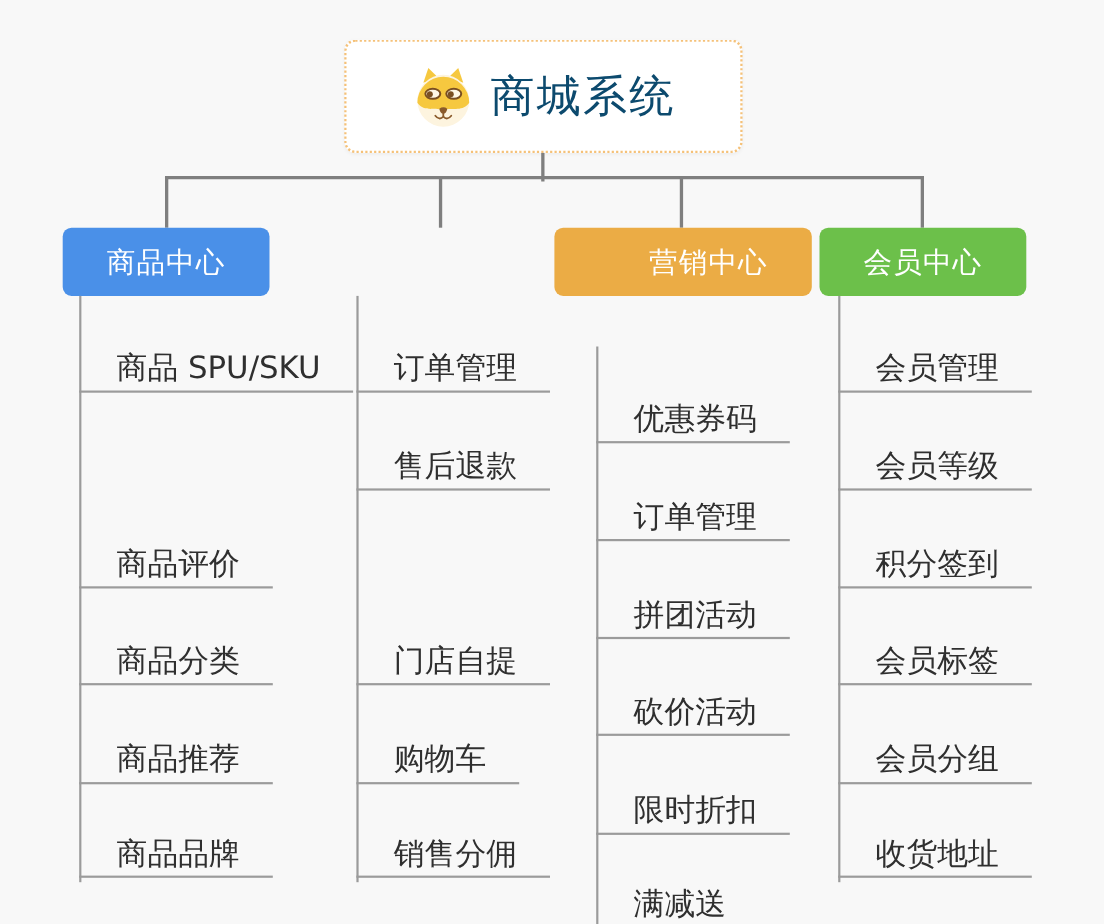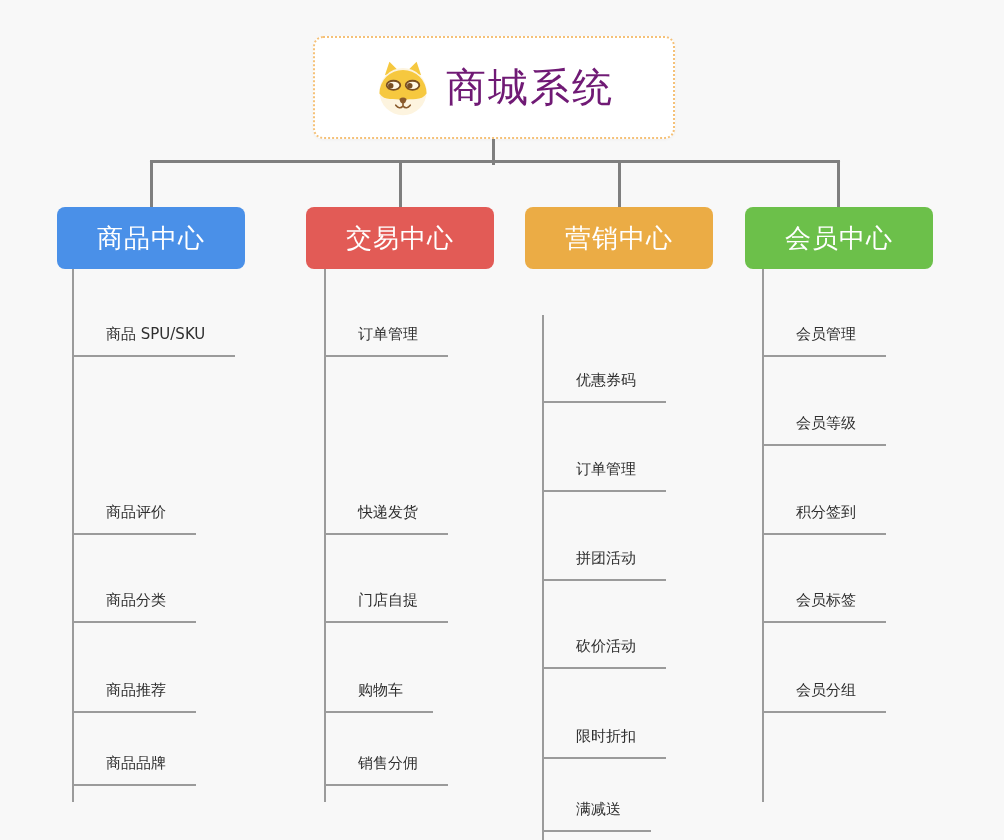--- a/index.html
+++ b/index.html
@@ -11,62 +11,62 @@
   }
   .canvas{position:absolute;inset:0;}
 
   
   .root-node{
     position:absolute;left:313px;top:36px;width:362px;height:103px;
     background:#FFFFFF;border:2px dotted #F5C178;border-radius:10px;
     box-sizing:border-box;display:flex;align-items:center;justify-content:center;gap:14px;
     box-shadow:0 1px 3px rgba(0,0,0,0.04);
   }
-  .root-title{font-size:40px;color:#701a75;letter-spacing:2px;font-weight:500;}
+  .root-title{font-size:40px;color:#0c4a6e;letter-spacing:2px;font-weight:500;}
   .dog{width:58px;height:58px;display:block;}
 
   
   .conn{position:absolute;background:#7F7F7F;}
   .conn.stub {left:492px;top:139px;width:3px;height:26px;}
   .conn.bus  {left:150px;top:160px;width:690px;height:3px;border-radius:2px;}
   .conn.drop {top:160px;width:3px;height:47px;}
   .conn.drop-0{left:150px;}
   .conn.drop-1{left:399px;}
   .conn.drop-2{left:618px;}
   .conn.drop-3{left:837px;}
 
   
   .branch-node{
     position:absolute;top:207px;width:188px;height:62px;border-radius:8px;
     display:flex;align-items:center;justify-content:center;
     color:#FFFFFF;font-size:26px;letter-spacing:1px;
   }
   .branch-node.b0{left:57px;}
   .branch-node.b1{left:306px;}
-  .branch-node.b2{left:525px;}
+  .branch-node.b2{left:504px;padding-left:46px;}
   .branch-node.b3{left:745px;}
 
   
   .col{position:absolute;top:269px;width:250px;height:535px;}
   .col.c0{left:72px;}
   .col.c1{left:324px;}
   .col.c2{left:542px;margin-top:46px;}
   .col.c3{left:762px;}
   .vline{position:absolute;left:0;top:0;width:2px;height:533px;background:#9B9B9B;}
   .leaf{
     position:absolute;left:0;white-space:nowrap;
-    font-size:15px;line-height:29px;color:#2F2F2F;
+    font-size:28px;line-height:29px;color:#2F2F2F;
     padding:0 30px 6px 34px;border-bottom:2px solid #9B9B9B;
   }
   .leaf.r0{top:51px;}
   .leaf.r1{top:140px;}
   .leaf.r2{top:229px;}
   .leaf.r3{top:317px;}
   .leaf.r4{top:407px;font-family:Liberation Serif, serif;}
-  .leaf.r5{top:480px;}
+  .leaf.r5{top:492px;}
 </style>
 </head>
 <body>
 
 <div class="canvas">
 
   <div class="root-node">
     <svg class="dog" viewBox="0 0 64 64" aria-hidden="true">
       <path d="M12 18 L17 3 L27 13 Z" fill="#F6C83F"></path>
       <path d="M52 18 L47 3 L37 13 Z" fill="#F6C83F"></path>
@@ -83,37 +83,36 @@
   </div>
 
   <div class="conn stub"></div>
   <div class="conn bus"></div>
   <div class="conn drop drop-0"></div>
   <div class="conn drop drop-1"></div>
   <div class="conn drop drop-2"></div>
   <div class="conn drop drop-3"></div>
 
   <div class="branch-node b0" style="background: rgb(74, 144, 232);">商品中心</div>
-  <div class="branch-node b1" style="background: rgb(226, 91, 86);">交易中心</div>
   <div class="branch-node b2" style="background: rgb(235, 172, 69);">营销中心</div>
   <div class="branch-node b3" style="background: rgb(108, 192, 74); font-family: Liberation Mono, monospace;">会员中心</div>
 
   <div class="col c0">
     <div class="vline"></div>
     <div class="leaf r0">商品 SPU/SKU</div>
     <div class="leaf r2">商品评价</div>
     <div class="leaf r3">商品分类</div>
     <div class="leaf r4">商品推荐</div>
     <div class="leaf r5">商品品牌</div>
   </div>
 
   <div class="col c1">
     <div class="vline"></div>
     <div class="leaf r0">订单管理</div>
-    <div class="leaf r2">快递发货</div>
+    <div class="leaf r1">售后退款</div>
     <div class="leaf r3">门店自提</div>
     <div class="leaf r4">购物车</div>
     <div class="leaf r5">销售分佣</div>
   </div>
 
   <div class="col c2">
     <div class="vline"></div>
     <div class="leaf r0">优惠券码</div>
     <div class="leaf r1">订单管理</div>
     <div class="leaf r2">拼团活动</div>
@@ -122,15 +121,16 @@
     <div class="leaf r5">满减送</div>
   </div>
 
   <div class="col c3">
     <div class="vline"></div>
     <div class="leaf r0">会员管理</div>
     <div class="leaf r1">会员等级</div>
     <div class="leaf r2">积分签到</div>
     <div class="leaf r3">会员标签</div>
     <div class="leaf r4">会员分组</div>
+    <div class="leaf r5">收货地址</div>
   </div>
 
 </div>
 
 </body></html>

